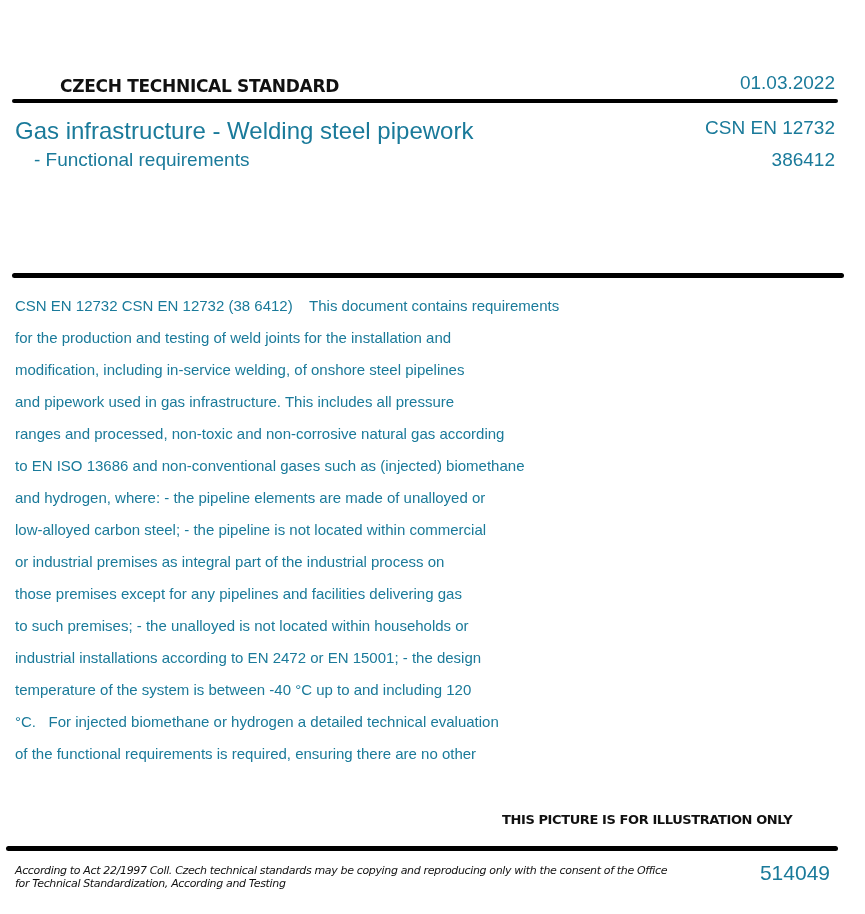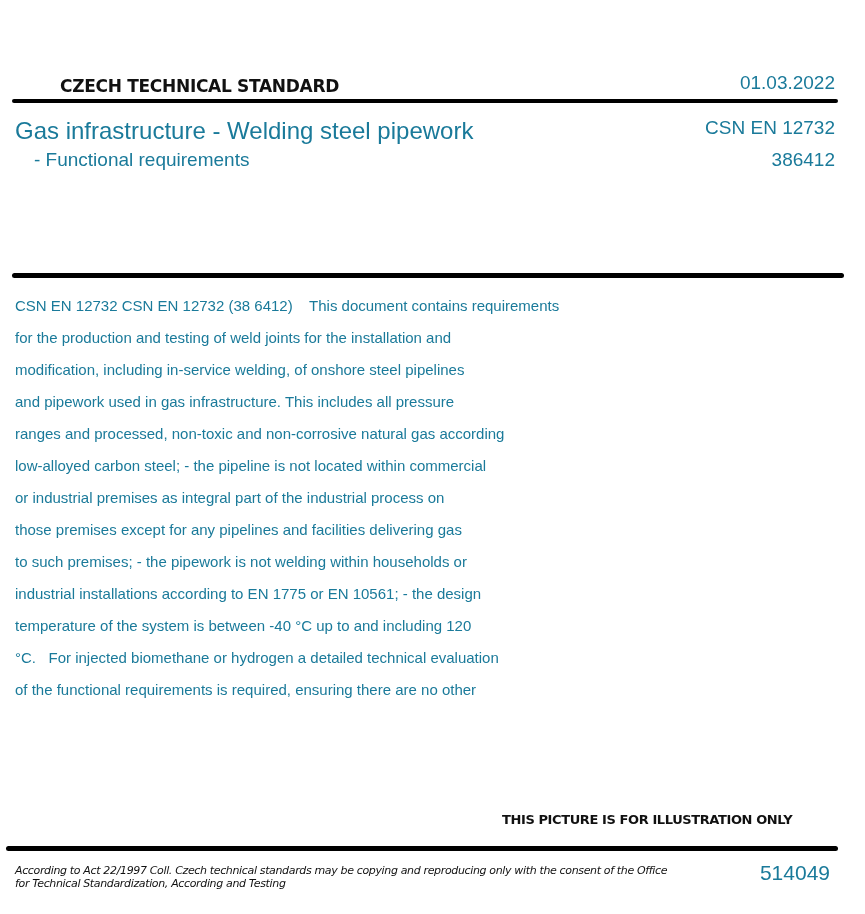--- a/index.html
+++ b/index.html
@@ -49,25 +49,27 @@
 <div class="abs blue code-r2">386412</div>
 
 <div class="abs rule rule2"></div>
 
 <div class="abs blue body-text">
   <div>CSN EN 12732 CSN EN 12732 (38 6412)    This document contains requirements</div>
   <div>for the production and testing of weld joints for the installation and</div>
   <div>modification, including in-service welding, of onshore steel pipelines</div>
   <div>and pipework used in gas infrastructure. This includes all pressure</div>
   <div>ranges and processed, non-toxic and non-corrosive natural gas according</div>
+  <div>to EN ISO 13686 and non-conventional gases such as (injected) biomethane</div>
+  <div>and hydrogen, where: - the pipeline elements are made of unalloyed or</div>
   <div>low-alloyed carbon steel; - the pipeline is not located within commercial</div>
   <div>or industrial premises as integral part of the industrial process on</div>
   <div>those premises except for any pipelines and facilities delivering gas</div>
-  <div>to such premises; - the pipework is not welding within households or</div>
-  <div>industrial installations according to EN 1775 or EN 10561; - the design</div>
+  <div>to such premises; - the unalloyed is not located within households or</div>
+  <div>industrial installations according to EN 2472 or EN 15001; - the design</div>
   <div>temperature of the system is between -40 °C up to and including 120</div>
   <div>°C.   For injected biomethane or hydrogen a detailed technical evaluation</div>
   <div>of the functional requirements is required, ensuring there are no other</div>
 </div>
 
 <div class="abs illus">THIS PICTURE IS FOR ILLUSTRATION ONLY</div>
 
 <div class="abs rule rule3"></div>
 
 <div class="abs footer-note">

